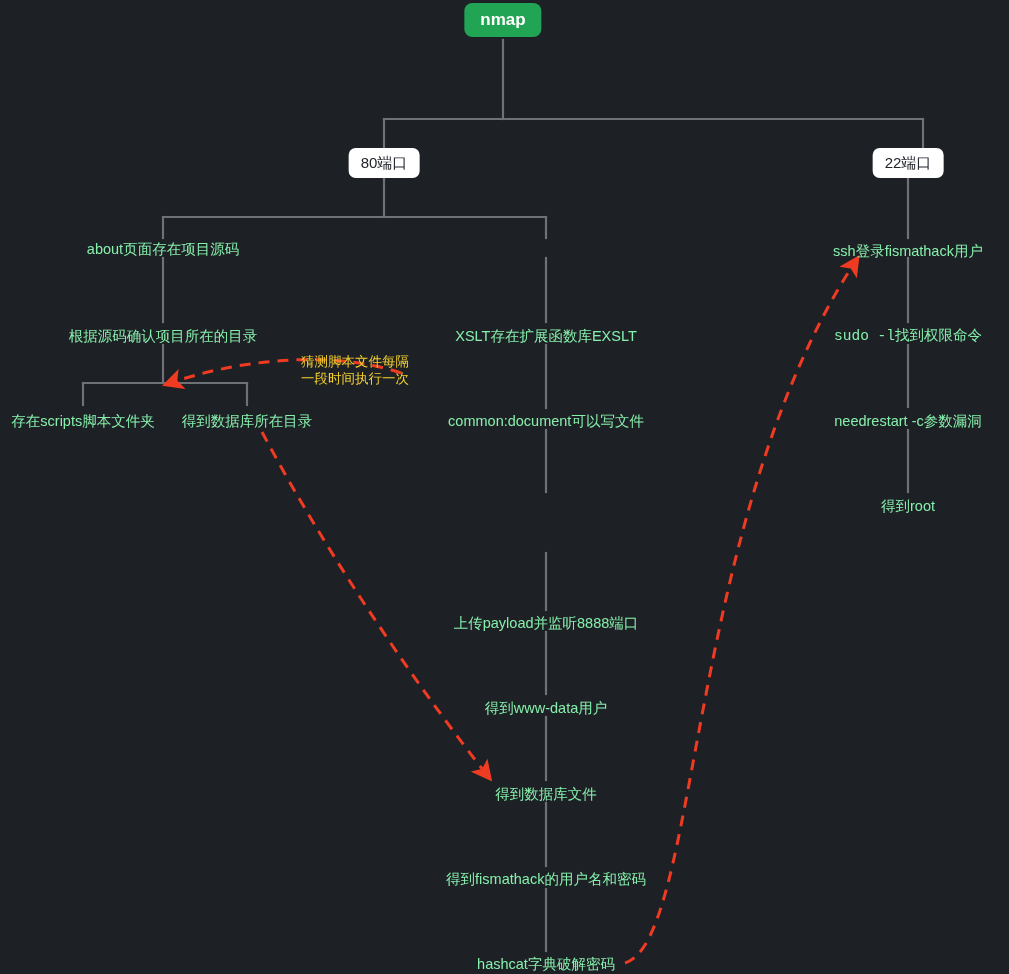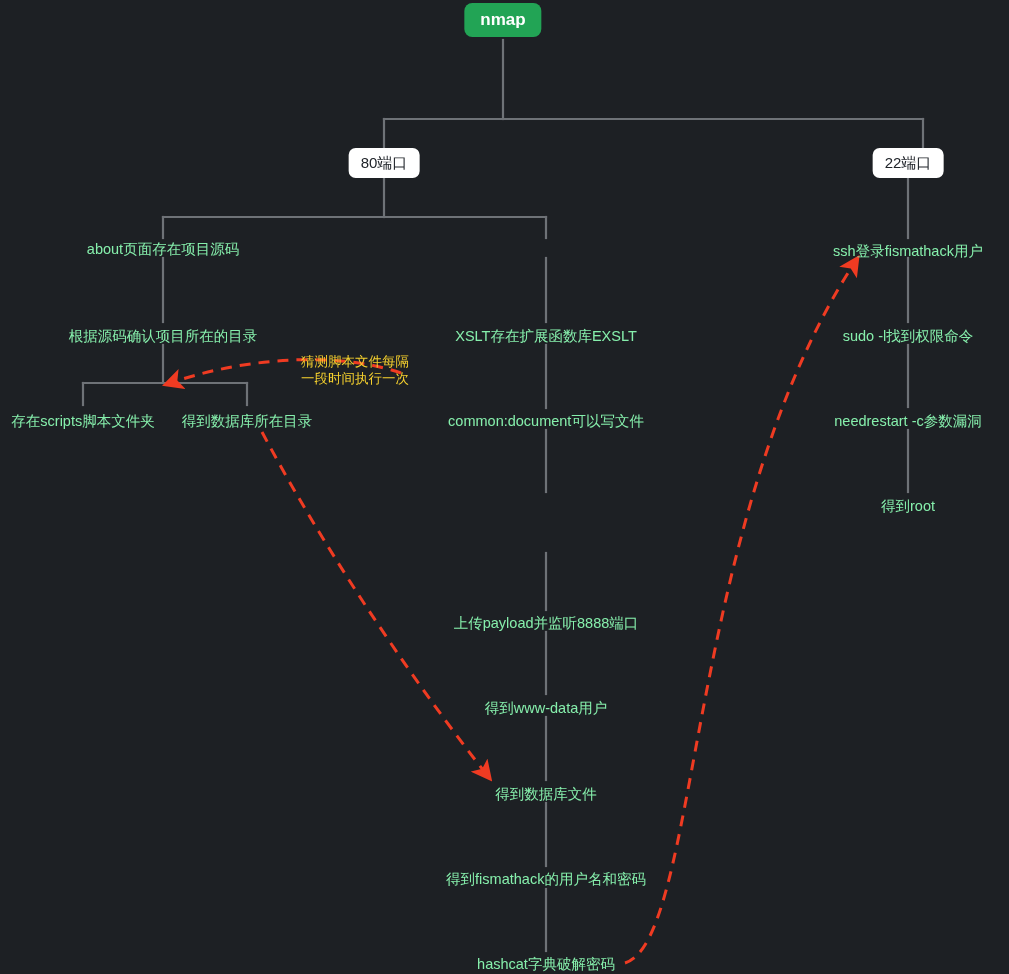--- a/index.html
+++ b/index.html
@@ -122,20 +122,20 @@
 
   <div class="node" style="left:546px;top:326px;">XSLT存在扩展函数库EXSLT</div>
   <div class="node" style="left:546px;top:411px;">common:document可以写文件</div>
   <div class="node" style="left:546px;top:613px;">上传payload并监听8888端口</div>
   <div class="node" style="left:546px;top:698px;">得到www-data用户</div>
   <div class="node" style="left:546px;top:784px;">得到数据库文件</div>
   <div class="node" style="left:546px;top:869px;">得到fismathack的用户名和密码</div>
   <div class="node" style="left:546px;top:954px;">hashcat字典破解密码</div>
 
   <div class="node" style="left:908px;top:241px;">ssh登录fismathack用户</div>
-  <div class="node" style="left:908px;top:326px;">sudo -l找到权限命令</div>
+  <div class="node" style="left:908px;top:326px;font-family:Liberation Mono, monospace;">sudo -l找到权限命令</div>
   <div class="node" style="left:908px;top:411px;text-align:center;">needrestart -c参数漏洞</div>
   <div class="node" style="left:908px;top:496px;">得到root</div>
 
   <div class="annot" style="left:331px;top:353px;">猜测脚本文件每隔
 一段时间执行一次</div>
 
 </div>
 
 </body></html>

